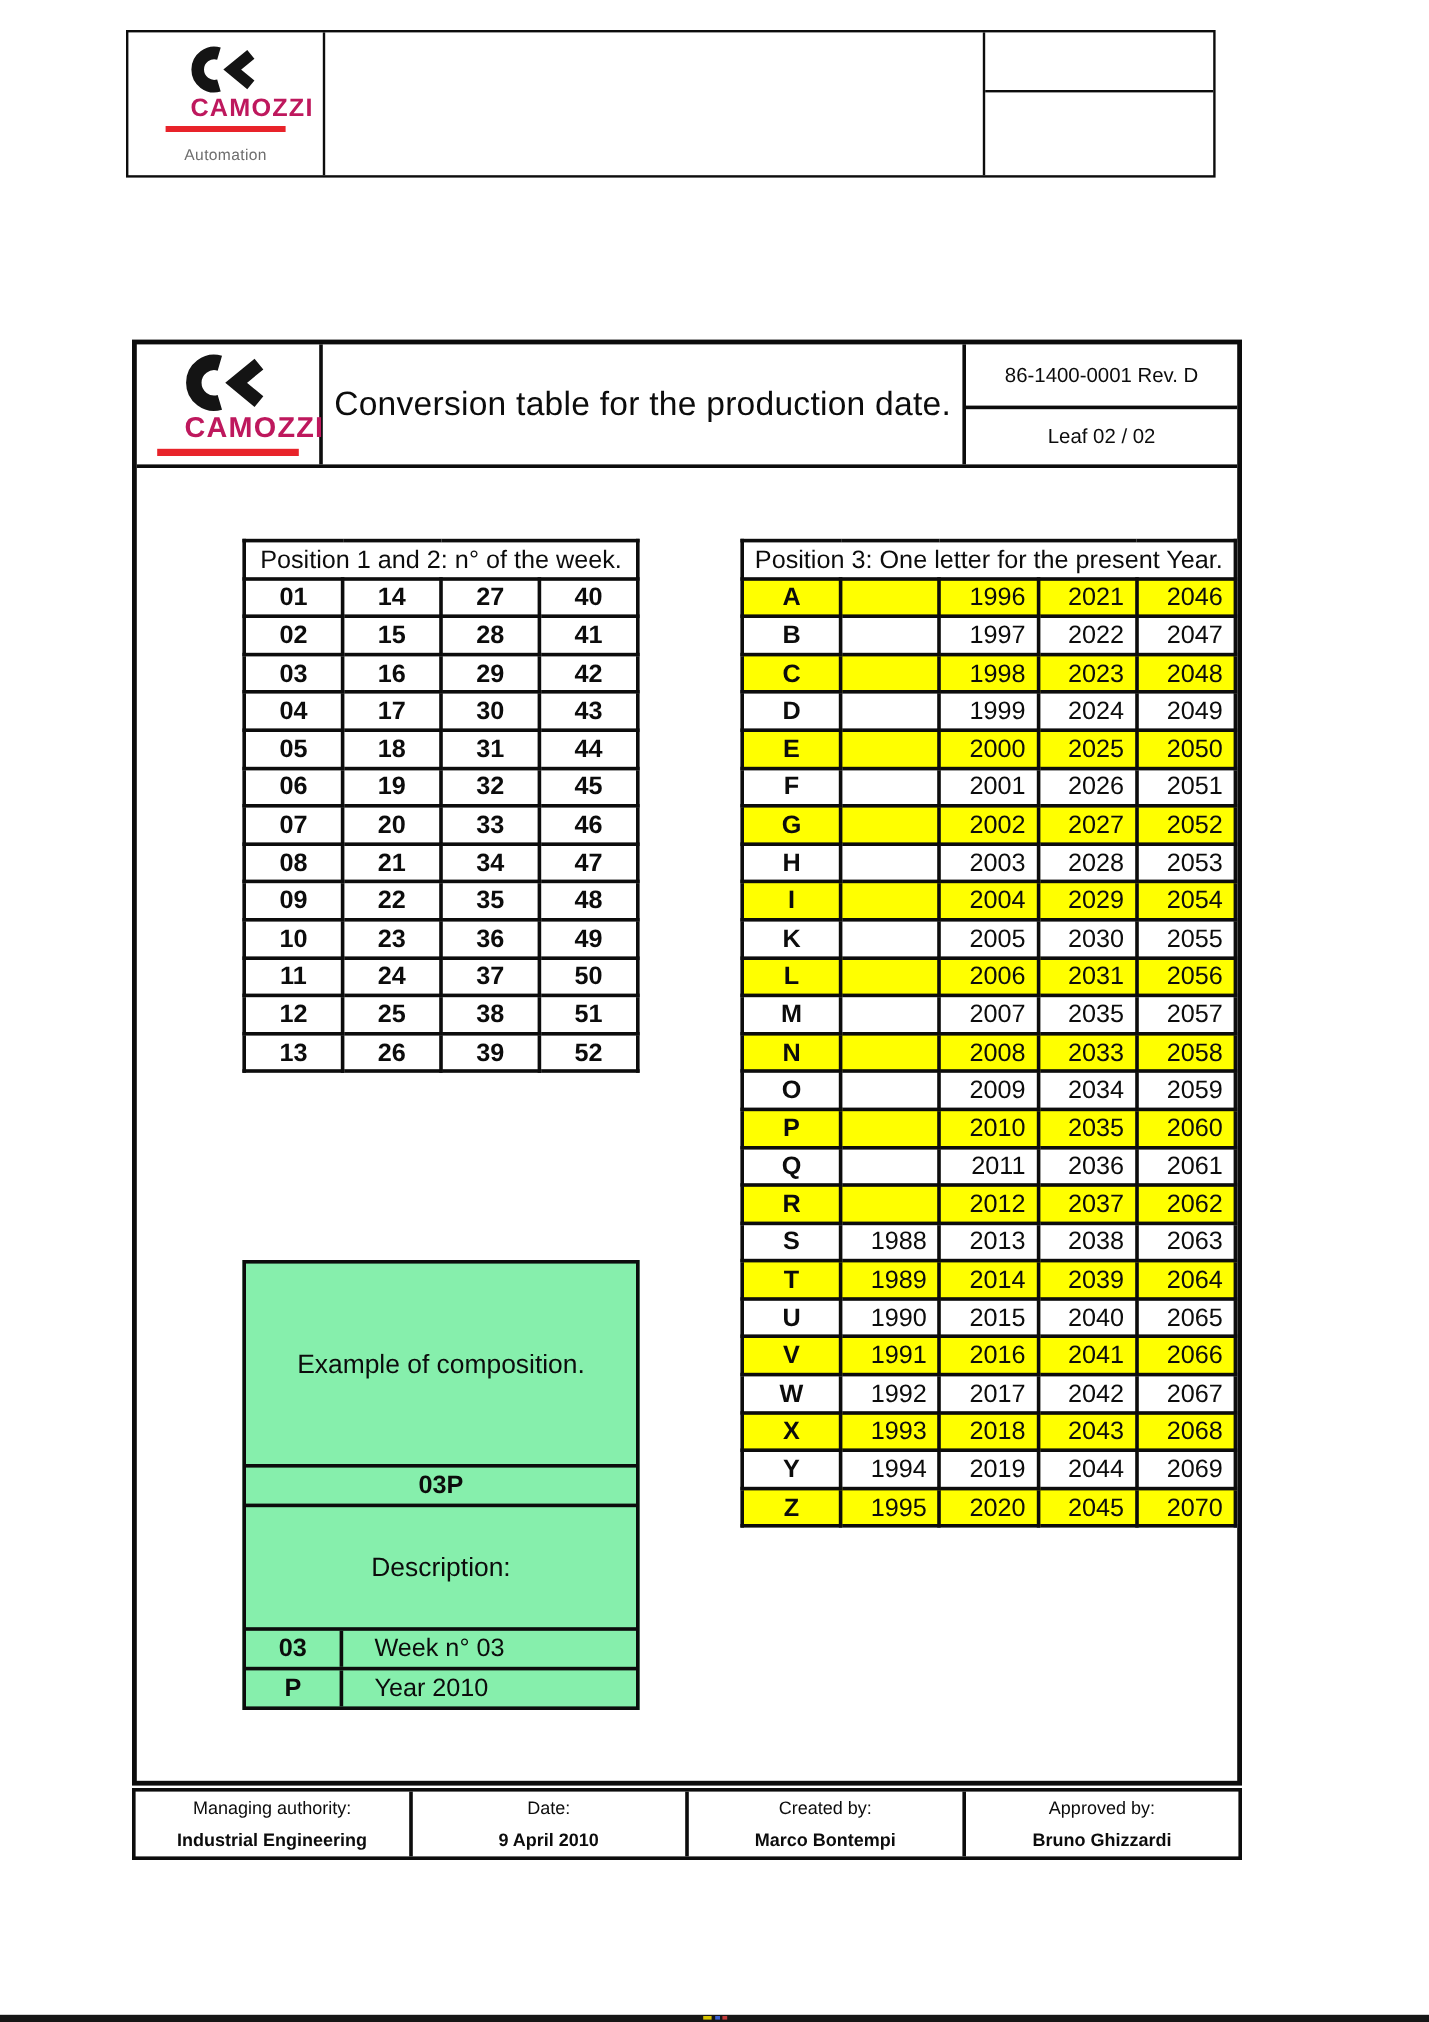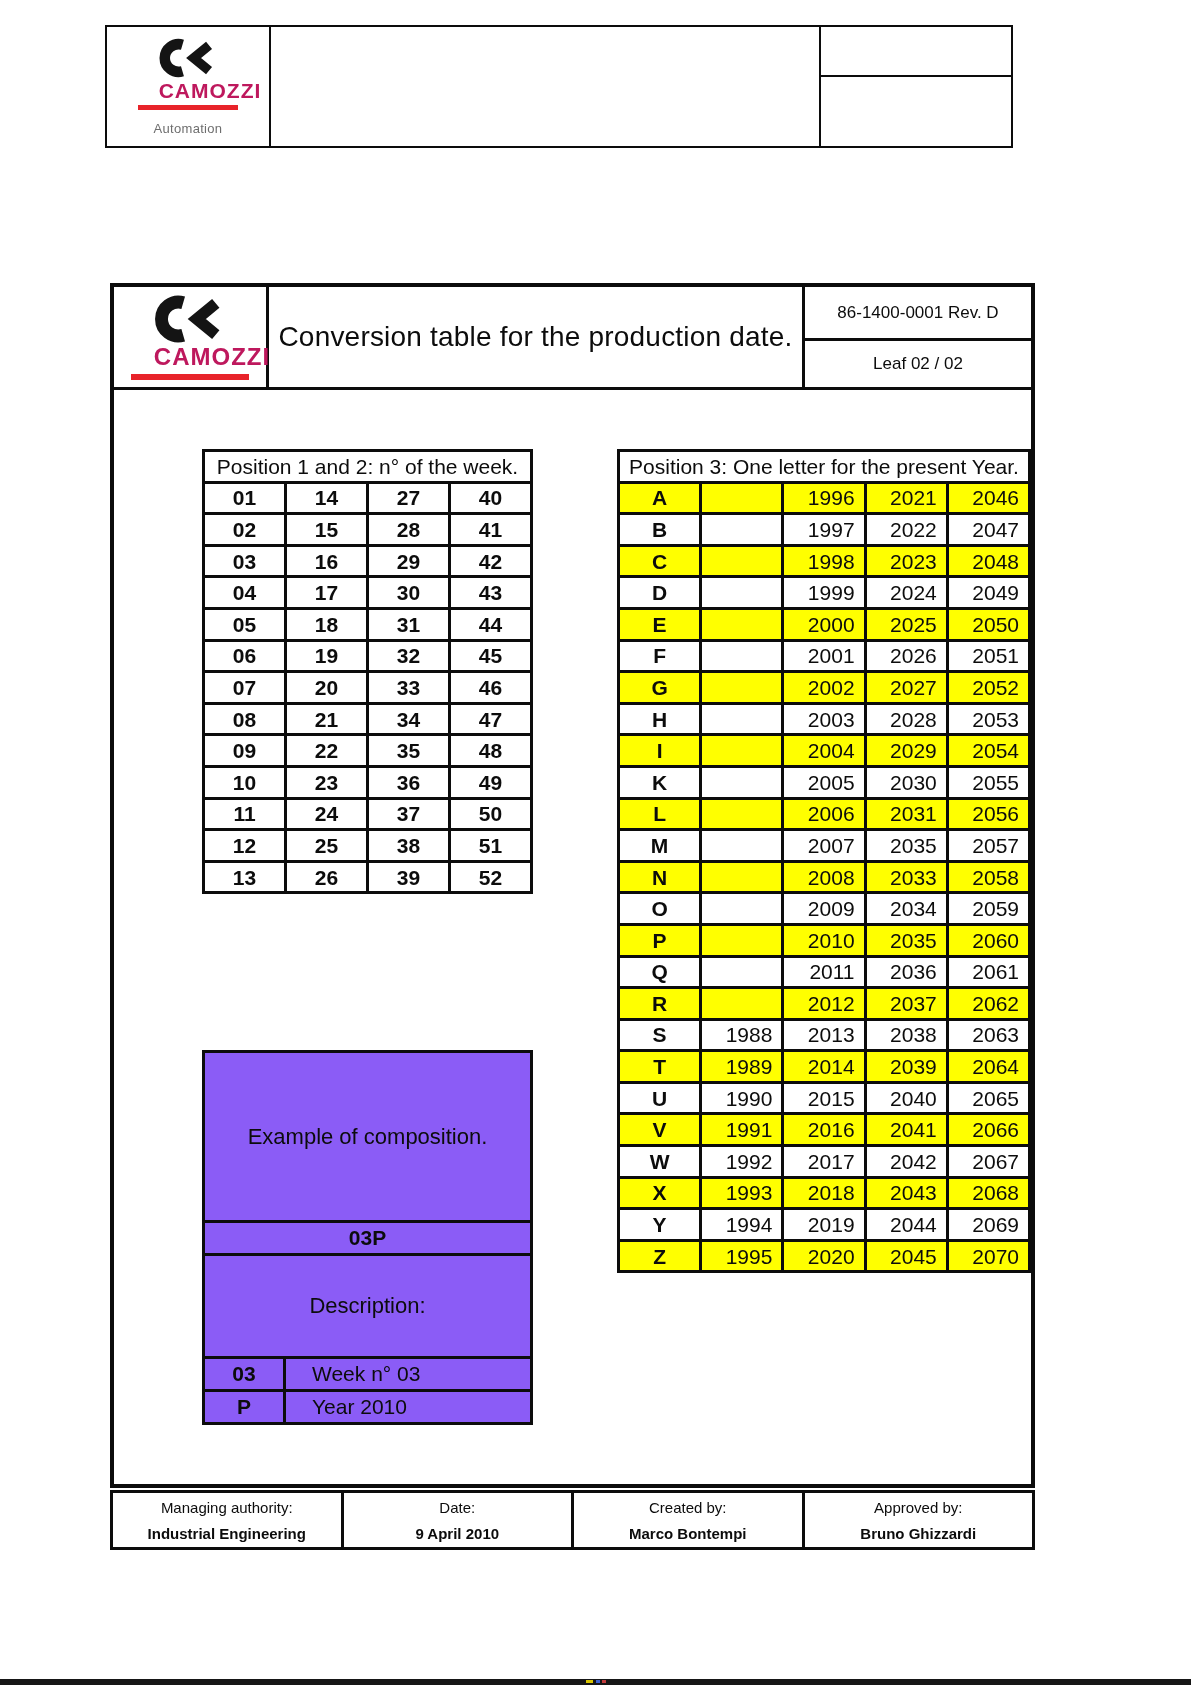--- a/index.html
+++ b/index.html
@@ -43,21 +43,21 @@
   .week-table { left:202px; top:449px; width:331px; }
   .year-table { left:617px; top:449px; width:414px;padding-left:16px; }
   table.data-table td { border:3px solid #0c0c0c; height:28.6px; padding:0; font-size:21px; line-height:1; background:#fff; }
   td.title-cell { height:78px; font-size:22px; line-height:1.4; text-align:center; vertical-align:middle; padding:0 28px; font-weight:normal; }
   .week-table td.num { font-weight:bold; text-align:center; }
   .year-table td.letter { font-weight:bold; text-align:center; }
   .year-table td.year { text-align:right; padding-right:9px; }
   tr.hl td { background:#ffff00; }
 
   
-  .example-box { position:absolute; left:202px; top:1050px; width:331px; border:3px solid #0c0c0c; box-sizing:border-box; background:#8b5cf6; }
+  .example-box { position:absolute; left:202px; top:1050px; width:331px; border:3px solid #0c0c0c; box-sizing:border-box; background:#86efac; }
   .ex-title { height:167px; display:flex; align-items:center; justify-content:center; font-size:22px; }
   .ex-code { height:36px; border-top:3px solid #0c0c0c; border-bottom:3px solid #0c0c0c; box-sizing:border-box;
     display:flex; align-items:center; justify-content:center; font-weight:bold; font-size:21px; }
   .ex-desc { height:100px; display:flex; align-items:center; justify-content:center; font-size:22px; }
   .ex-row { display:flex; border-top:3px solid #0c0c0c; height:33px; box-sizing:border-box; }
   .ex-row-code { width:81px; border-right:3px solid #0c0c0c; box-sizing:border-box; display:flex; align-items:center; justify-content:center;
     font-weight:bold; font-size:21px; }
   .ex-row-text { flex:1; display:flex; align-items:center; padding-left:26px; font-size:21px; }
 
   

